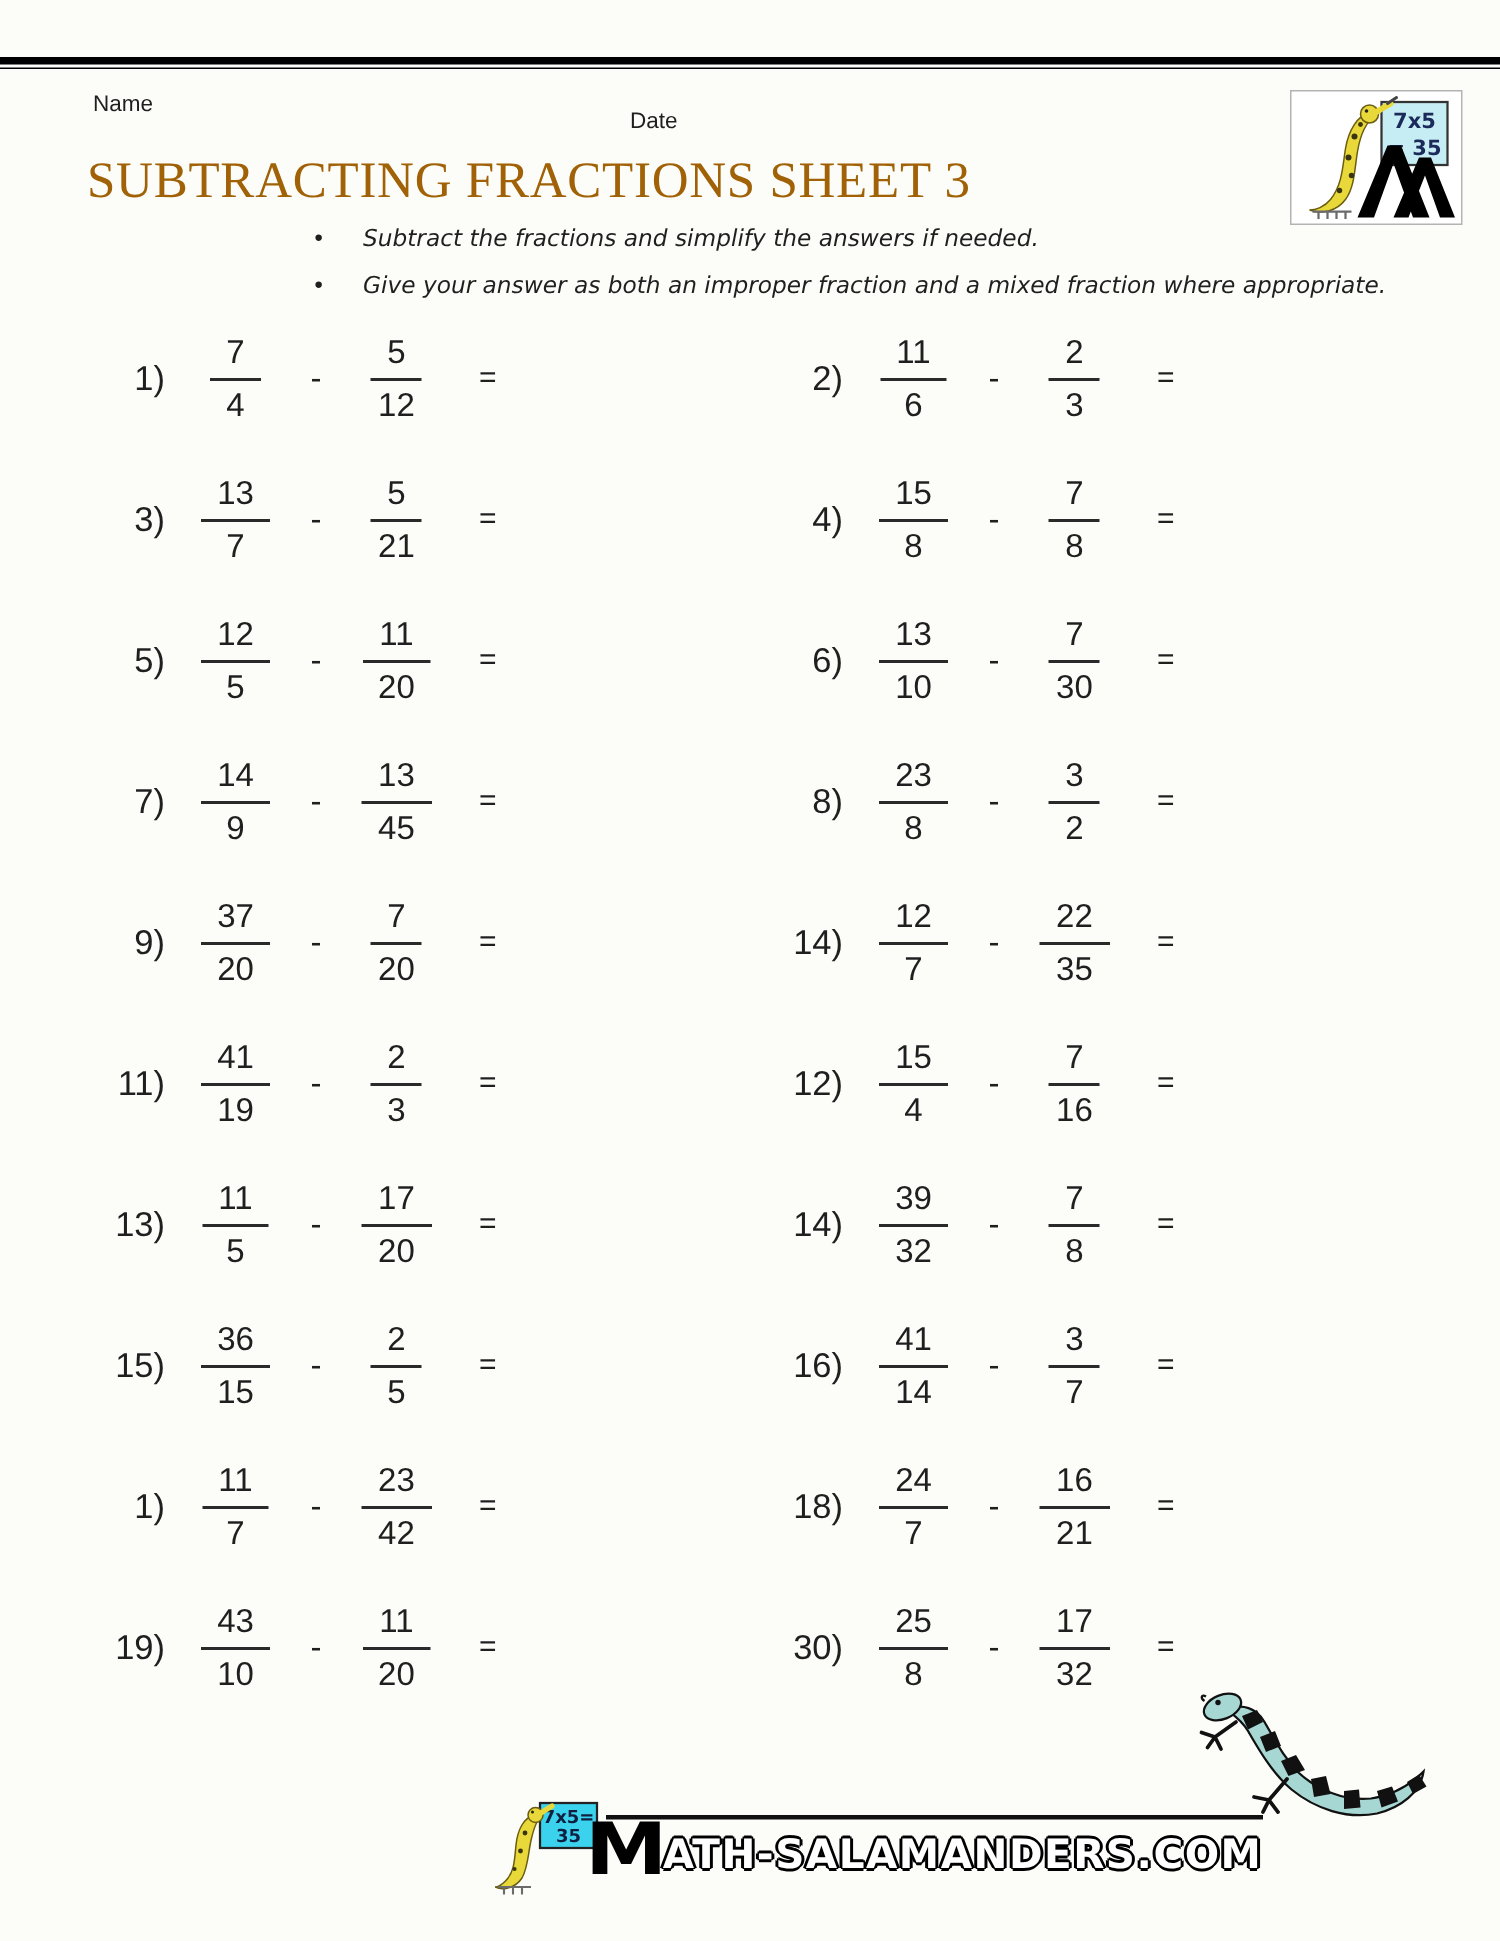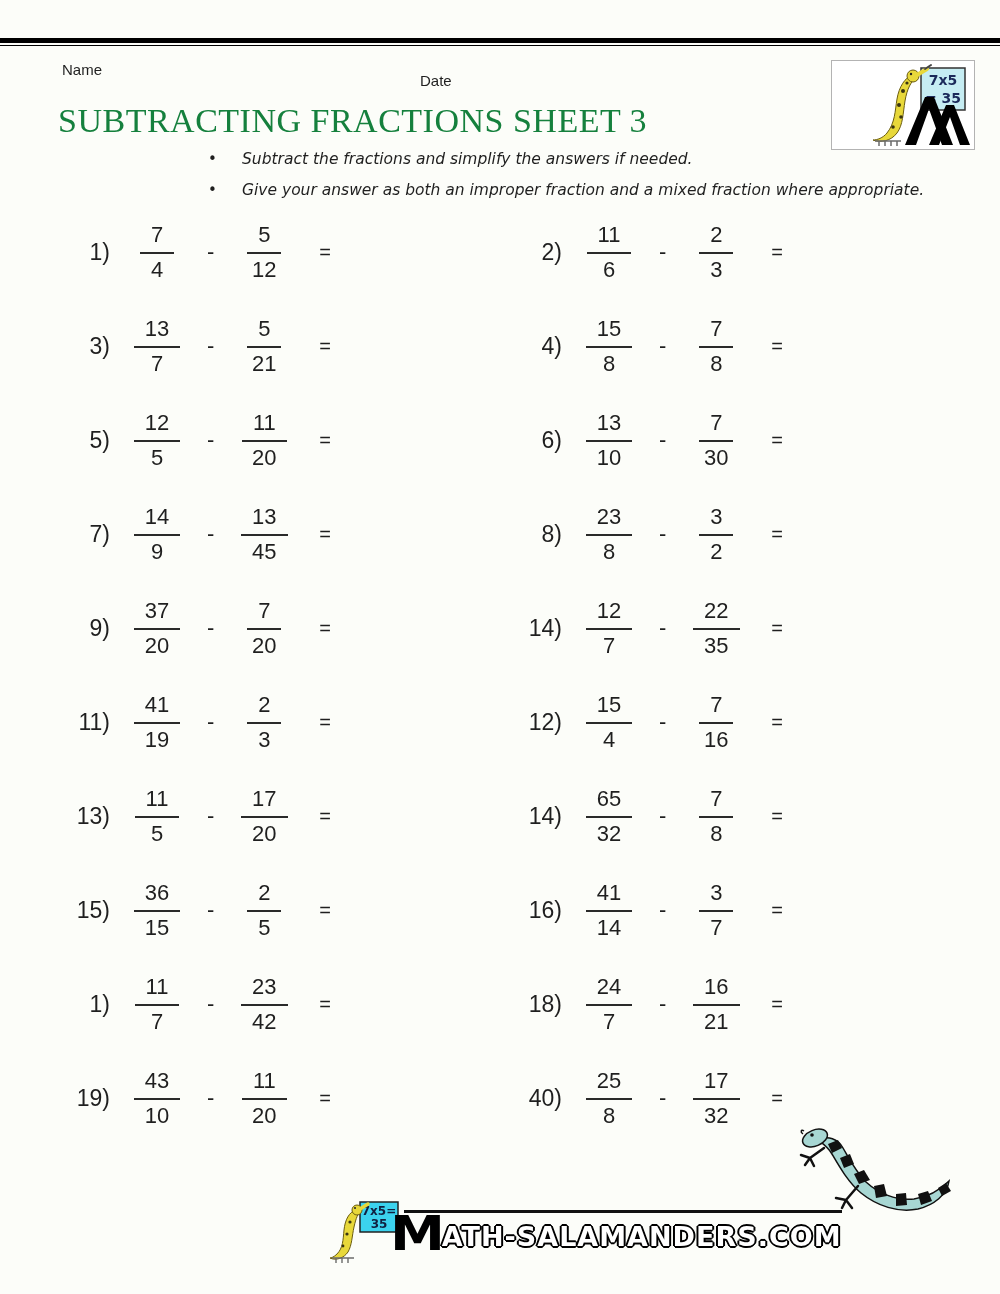--- a/index.html
+++ b/index.html
@@ -11,27 +11,27 @@
   
   .top-rule{position:absolute;top:38px;left:0;width:1000px;}
   .top-rule .thick{height:5px;background:#000;}
   .top-rule .thin{height:1px;background:#000;margin-top:2px;}
 
   .name-label{position:absolute;top:61px;left:62px;font-size:15px;}
   .date-label{position:absolute;top:72px;left:420px;font-size:15px;}
 
   .logo-box{
     position:absolute;top:60px;right:25px;width:113px;height:88px;
-    border:1px solid #b3b3b3;background:#fff;padding-left:29px;
+    border:1px solid #b3b3b3;background:#fff;
   }
 
   .page-title{
     position:absolute;top:102px;left:58px;
     font-family:"Liberation Serif", serif;
-    font-size:34px;font-weight:500;color:#15803d;letter-spacing:.5px;
+    font-size:34px;font-weight:500;color:#a16207;letter-spacing:.5px;
     white-space:nowrap;
   }
 
   .instructions{position:absolute;top:149px;left:208px;width:760px;}
   .instruction{
     position:relative;padding-left:34px;margin-bottom:10px;
     font-style:italic;font-size:15.5px;line-height:1.35;
     font-family:"DejaVu Sans", sans-serif;
   }
   .instruction .bullet{position:absolute;left:0;top:0;font-size:15px;font-style:normal;}
@@ -294,21 +294,21 @@
     <span class="op">-</span>
     <span class="frac">
       <span class="num">17</span>
       <span class="den">20</span>
     </span>
     <span class="eq">=</span>
   </div>
     <div class="problem">
     <span class="pnum">14)</span>
     <span class="frac">
-      <span class="num">65</span>
+      <span class="num">39</span>
       <span class="den">32</span>
     </span>
     <span class="op">-</span>
     <span class="frac">
       <span class="num">7</span>
       <span class="den">8</span>
     </span>
     <span class="eq">=</span>
   </div>
     <div class="problem">
@@ -370,21 +370,21 @@
       <span class="den">10</span>
     </span>
     <span class="op">-</span>
     <span class="frac">
       <span class="num">11</span>
       <span class="den">20</span>
     </span>
     <span class="eq">=</span>
   </div>
     <div class="problem">
-    <span class="pnum">40)</span>
+    <span class="pnum">30)</span>
     <span class="frac">
       <span class="num">25</span>
       <span class="den">8</span>
     </span>
     <span class="op">-</span>
     <span class="frac">
       <span class="num">17</span>
       <span class="den">32</span>
     </span>
     <span class="eq">=</span>

